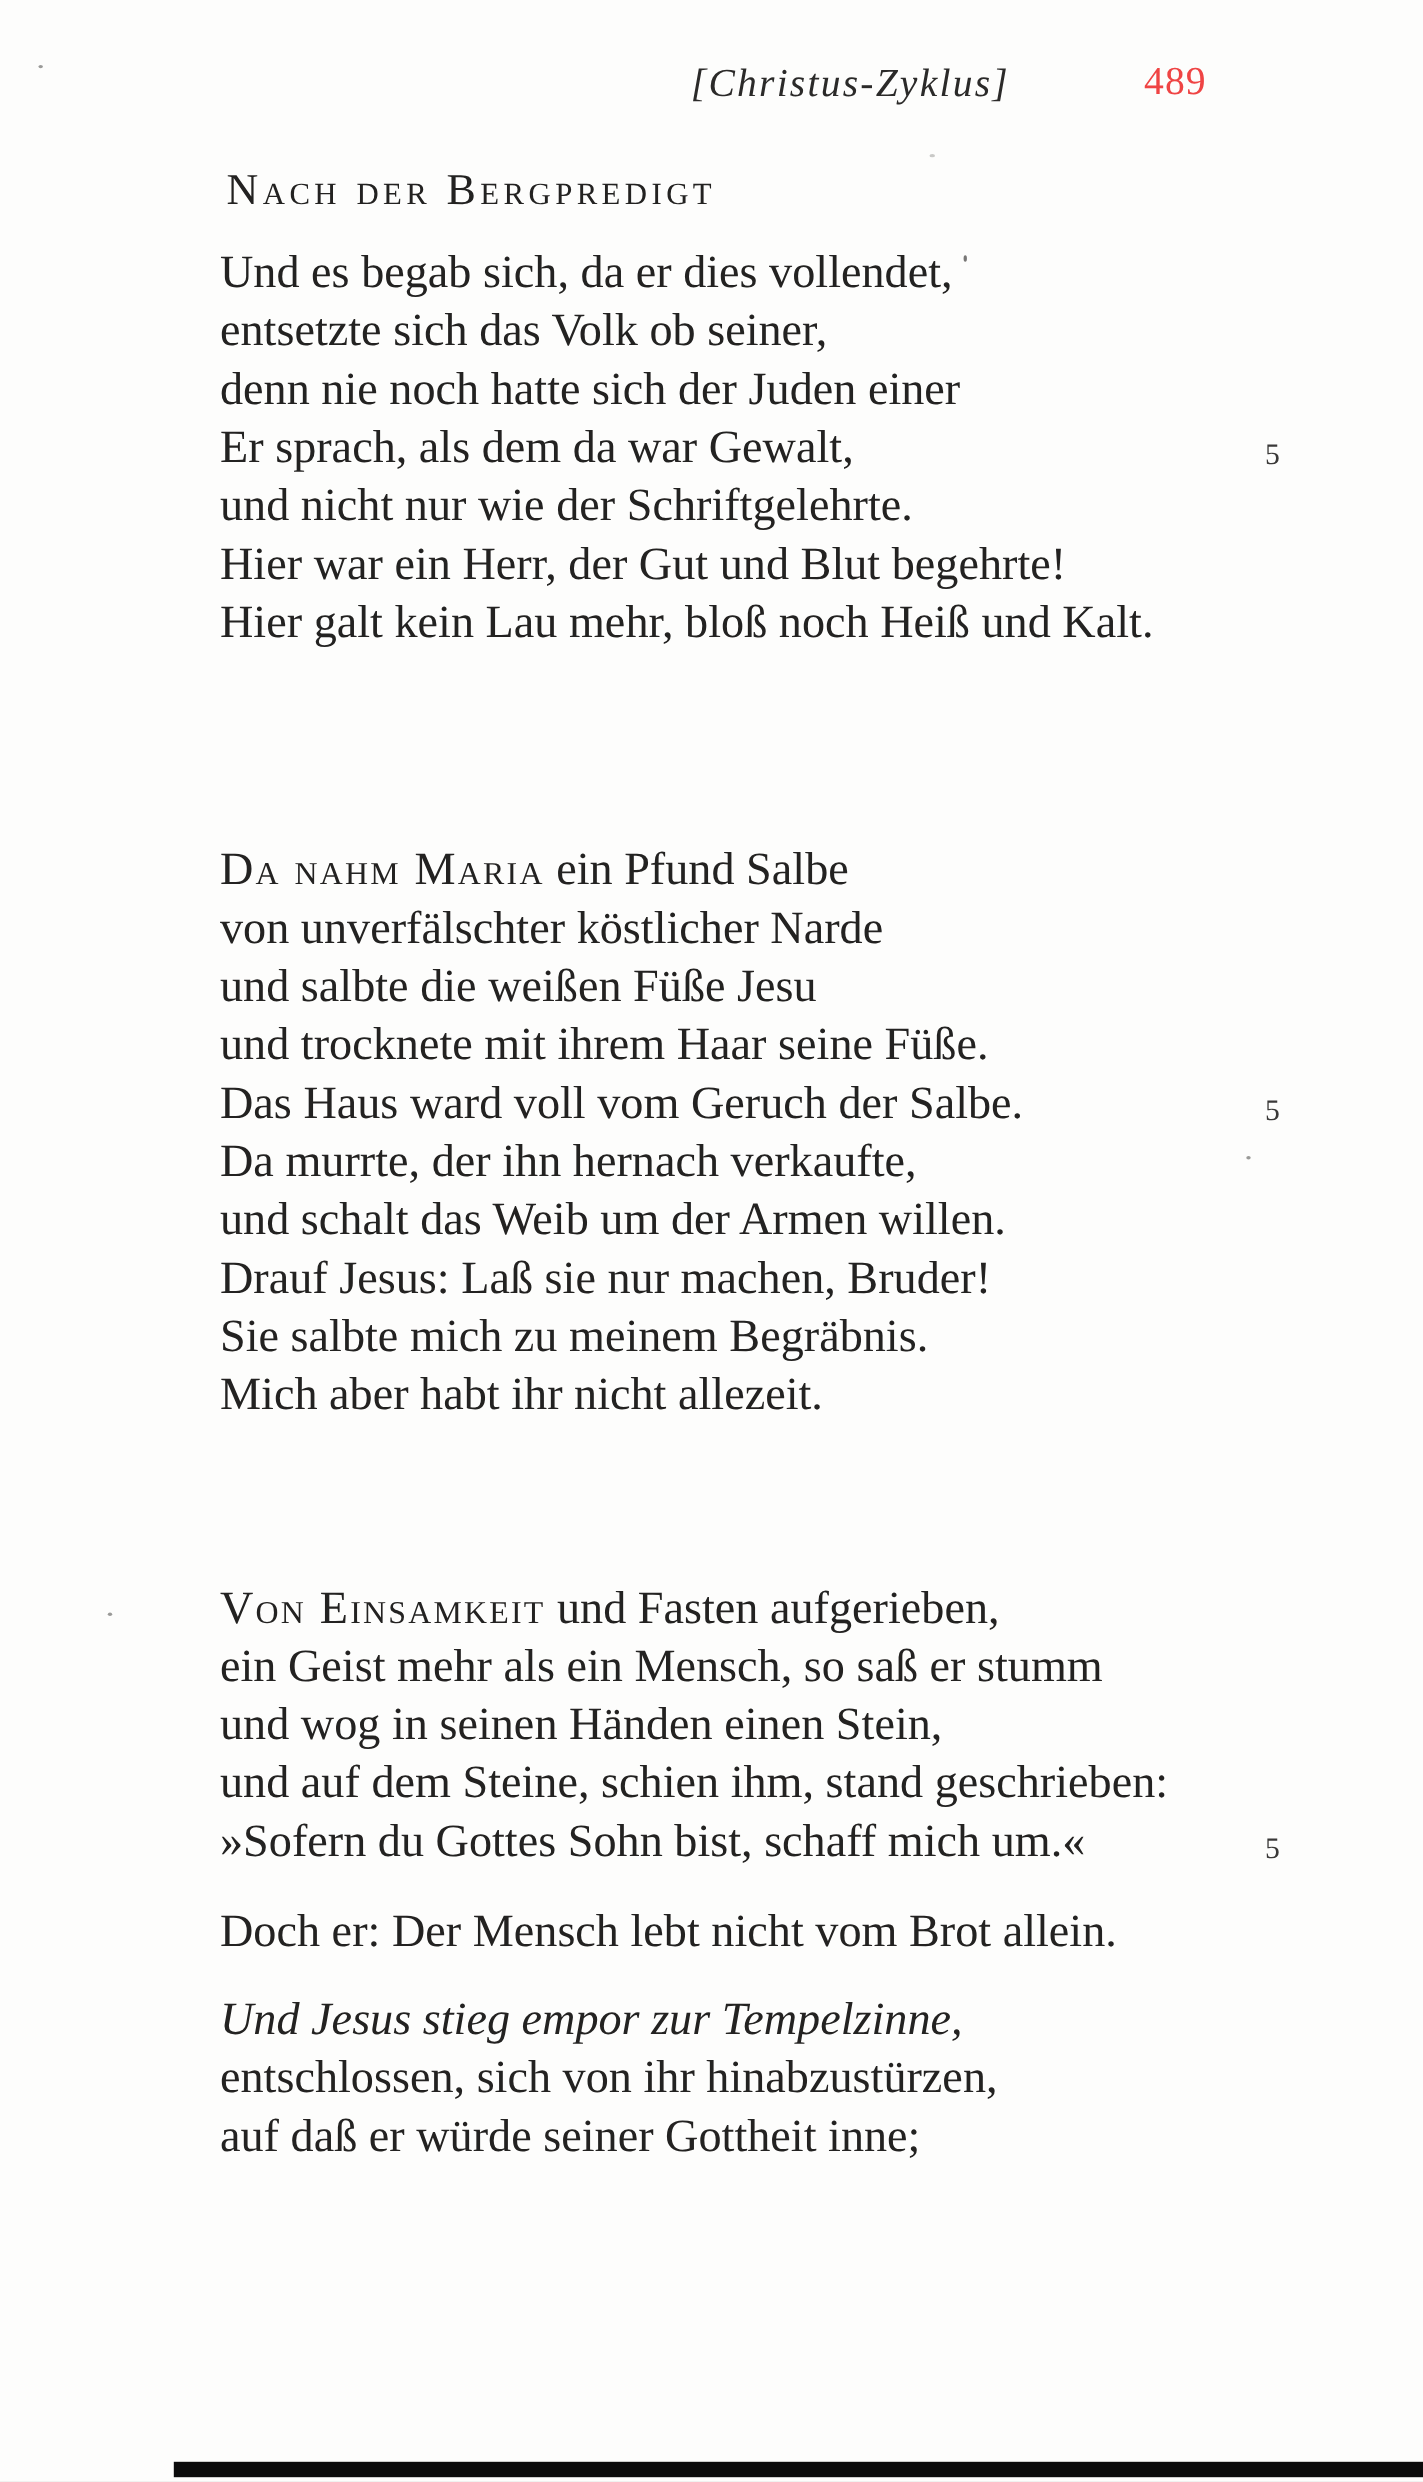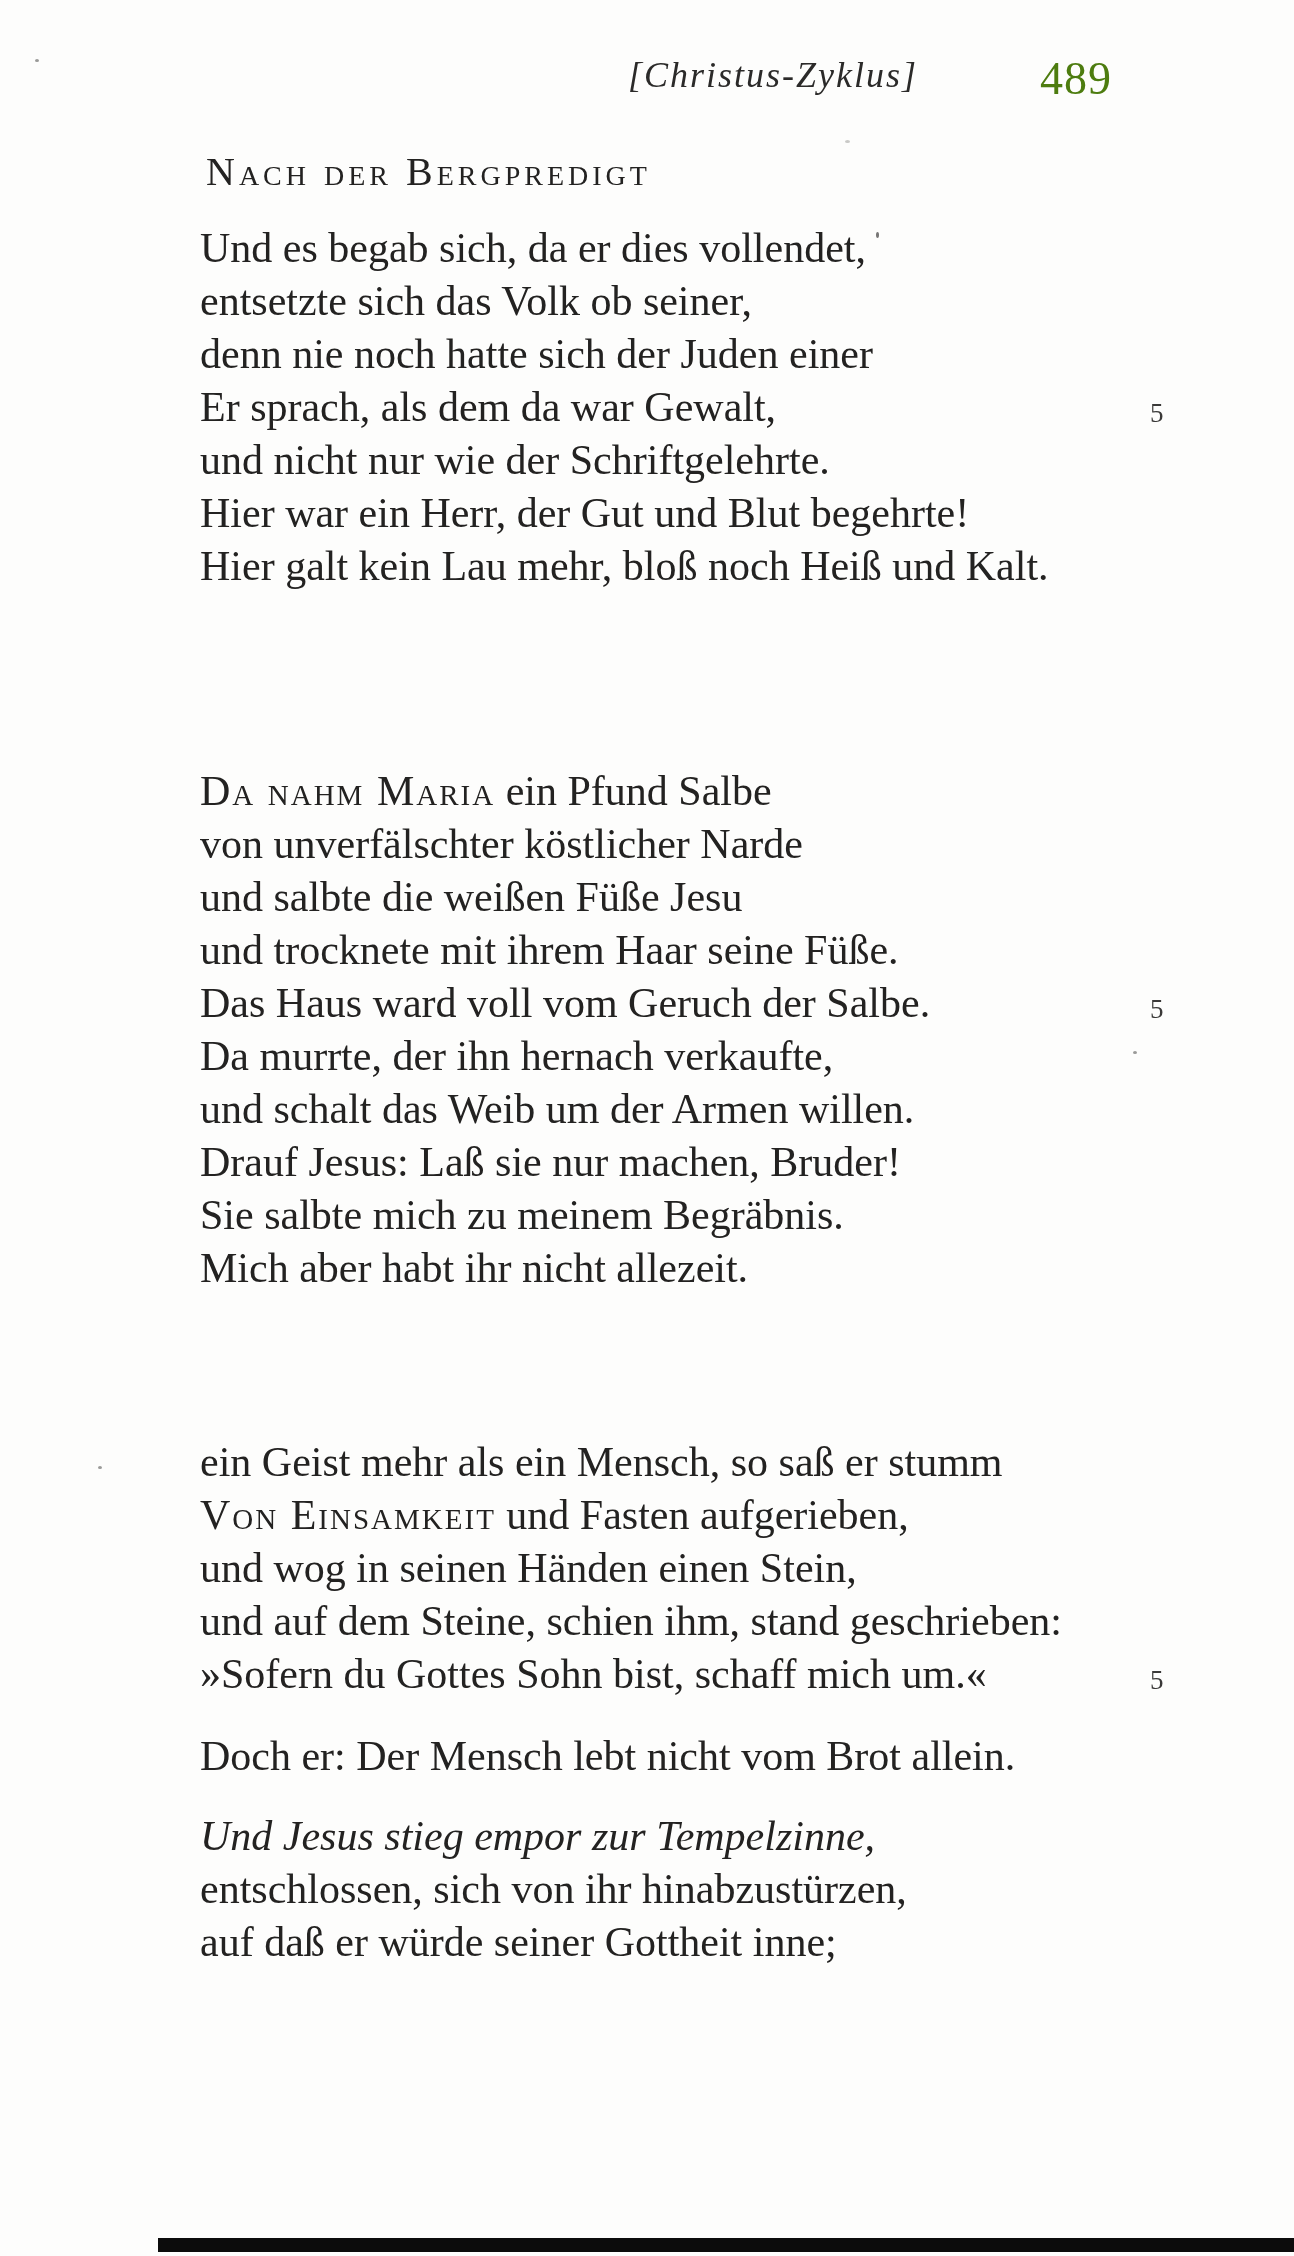--- a/index.html
+++ b/index.html
@@ -26,23 +26,23 @@
     font-style: italic;
     font-size: 36px;
     letter-spacing: 2px;
     color: #2b2a29;
     white-space: nowrap;
   }
   .running-head .page-num {
     position: absolute;
     left: 1040px;
     top: -2px;
-    font-size: 46px;
+    font-size: 36px;
     letter-spacing: 1px;
-    color: #4d7c0f;
+    color: #ef4444;
   }
   .poem-heading {
     position: absolute;
     left: 206px;
     top: 148px;
     margin: 0;
     font-size: 40px;
     font-weight: normal;
     font-variant: small-caps;
     letter-spacing: 4px;
@@ -121,22 +121,22 @@
         <div class="line">und salbte die weißen Füße Jesu</div>
         <div class="line">und trocknete mit ihrem Haar seine Füße.</div>
         <div class="line">Das Haus ward voll vom Geruch der Salbe.<span class="linenum">5</span></div>
         <div class="line">Da murrte, der ihn hernach verkaufte,</div>
         <div class="line">und schalt das Weib um der Armen willen.</div>
         <div class="line">Drauf Jesus: Laß sie nur machen, Bruder!</div>
         <div class="line">Sie salbte mich zu meinem Begräbnis.</div>
         <div class="line">Mich aber habt ihr nicht allezeit.</div>
       </div>
       <div class="poem" style="top: 1436px;">
+        <div class="line"><span class="sc">Von Einsamkeit</span> und Fasten aufgerieben,</div>
         <div class="line">ein Geist mehr als ein Mensch, so saß er stumm</div>
-        <div class="line"><span class="sc">Von Einsamkeit</span> und Fasten aufgerieben,</div>
         <div class="line">und wog in seinen Händen einen Stein,</div>
         <div class="line">und auf dem Steine, schien ihm, stand geschrieben:</div>
         <div class="line">»Sofern du Gottes Sohn bist, schaff mich um.«<span class="linenum">5</span></div>
         <div class="line" style="margin-top: 29px;">Doch er: Der Mensch lebt nicht vom Brot allein.</div>
         <div class="line" style="margin-top: 27px; font-style: italic;">Und Jesus stieg empor zur Tempelzinne,</div>
         <div class="line">entschlossen, sich von ihr hinabzustürzen,</div>
         <div class="line">auf daß er würde seiner Gottheit inne;</div>
       </div>
     </div>
 

